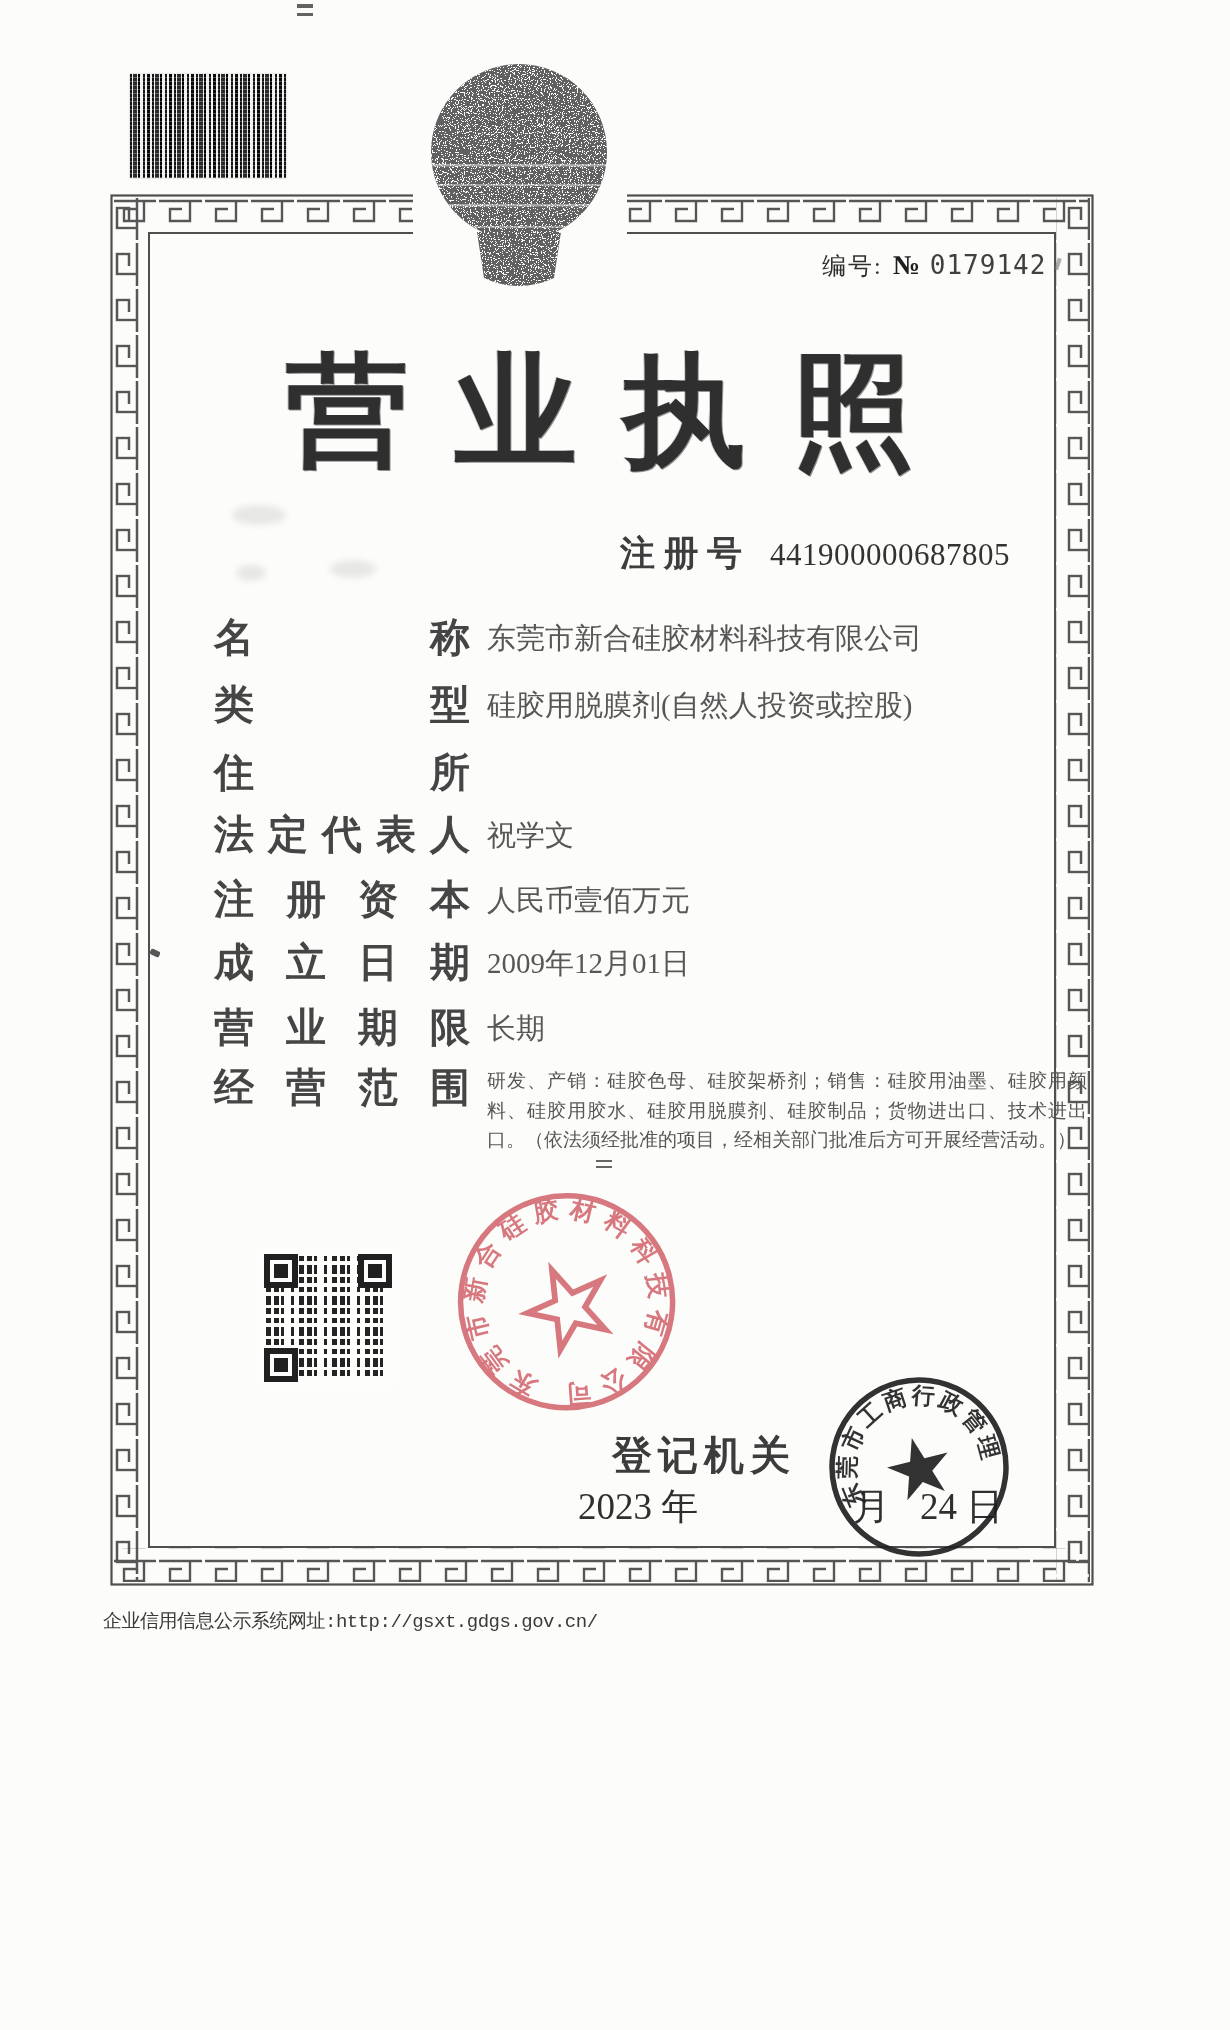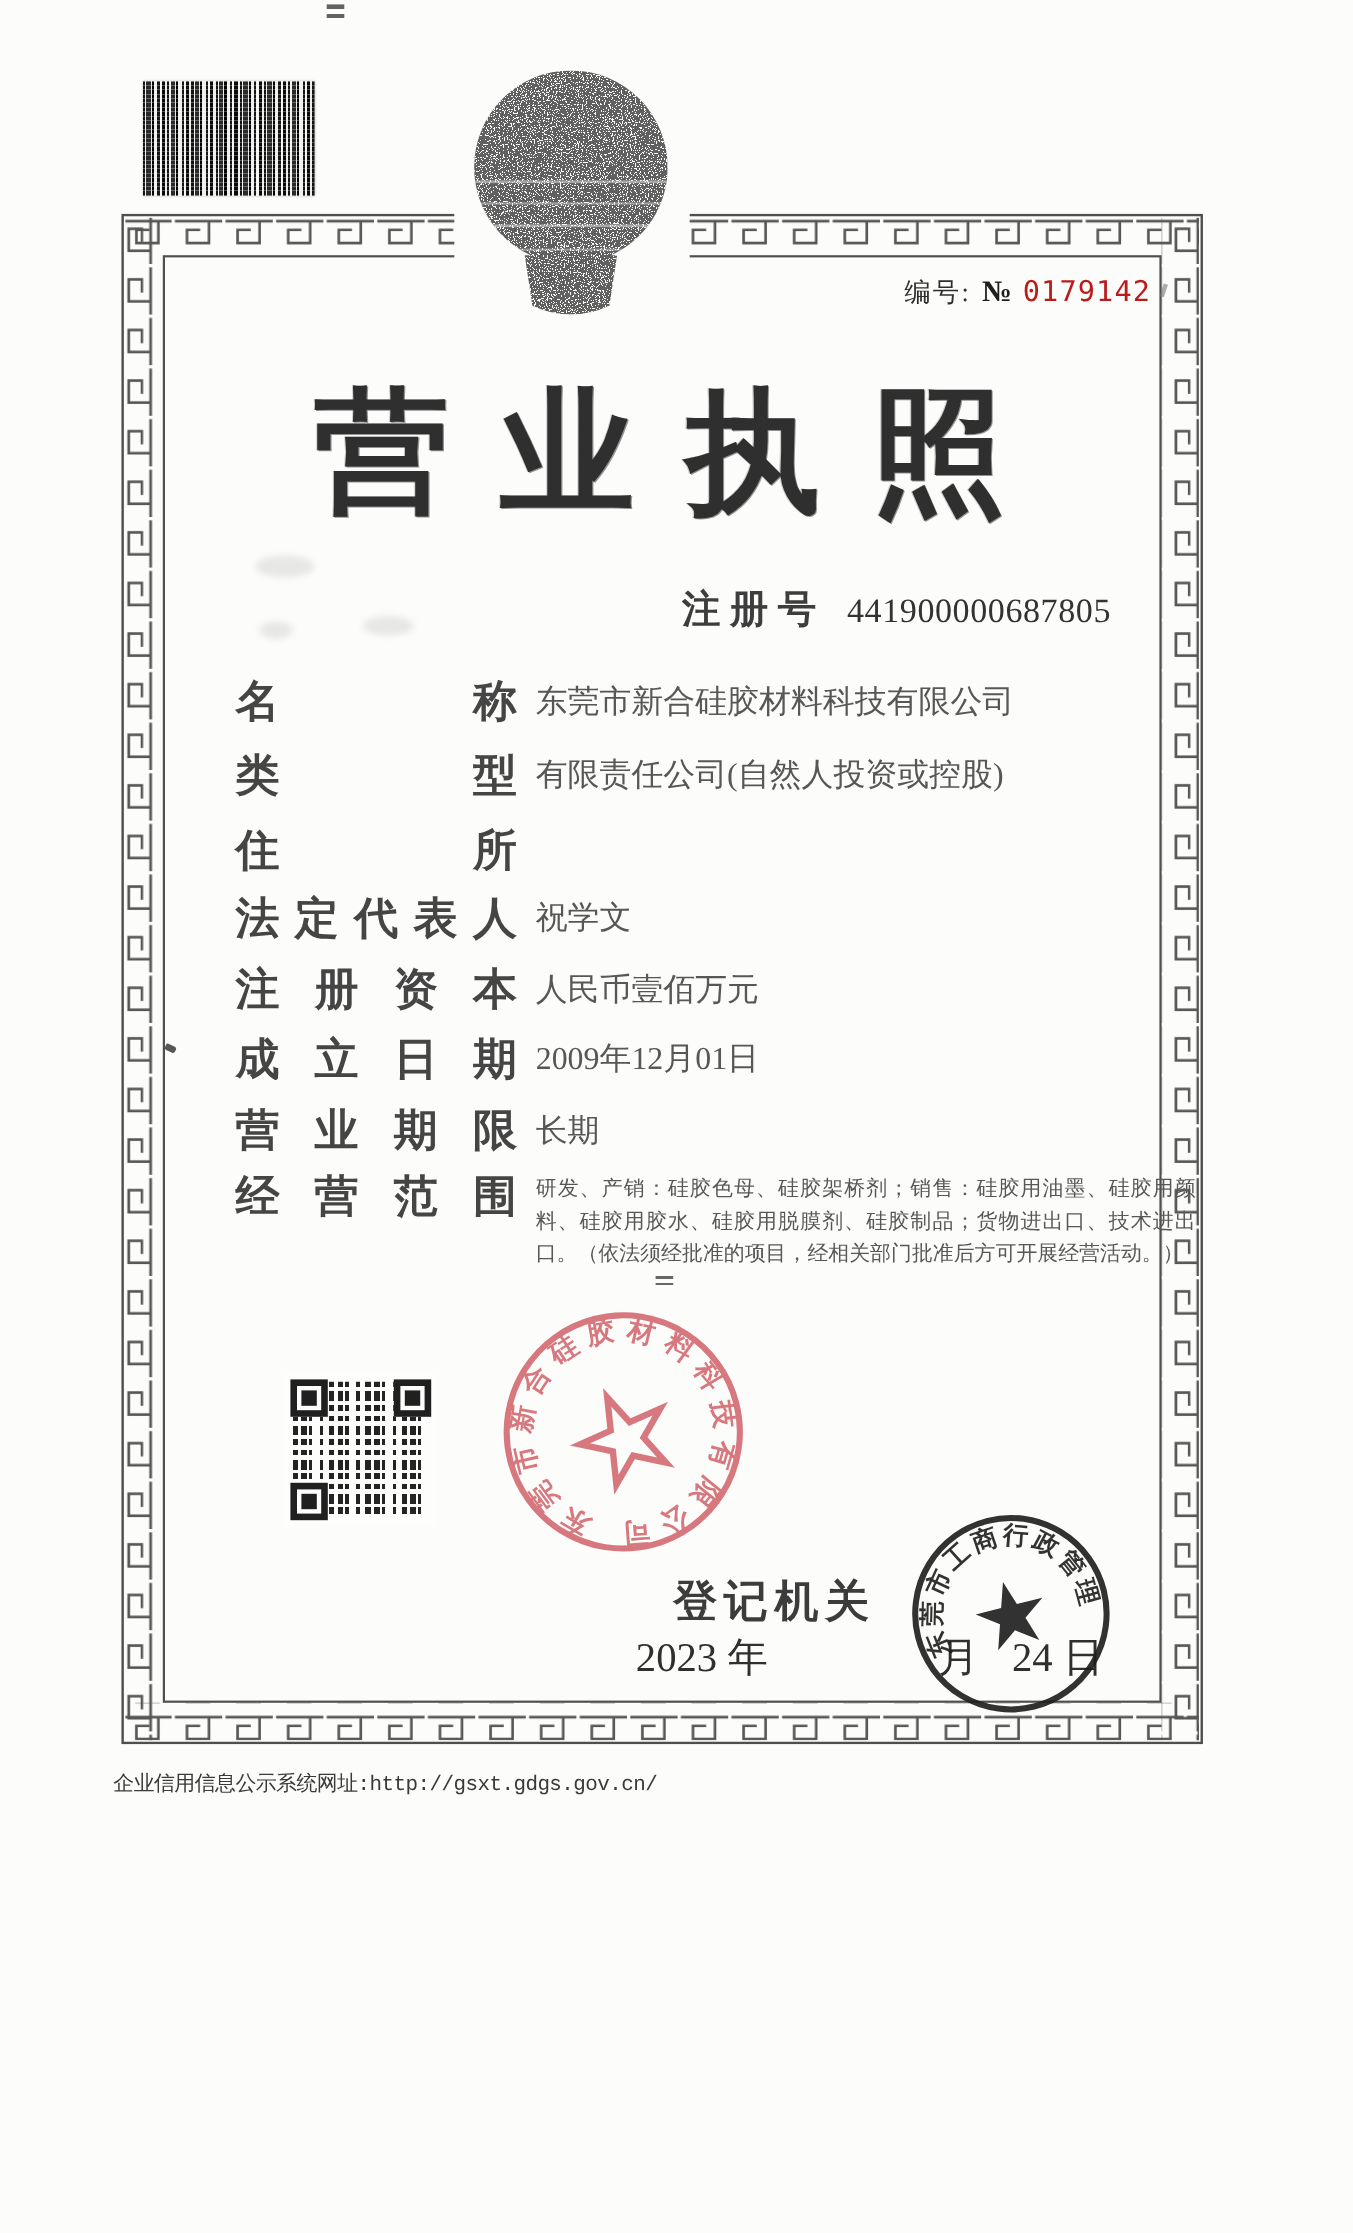--- a/index.html
+++ b/index.html
@@ -20,21 +20,21 @@
   #frame{left:110px;top:194px;}
 
   
   #emblem-back{left:413px;top:48px;width:214px;height:254px;background:#fcfcfa;}
   #emblem{left:428px;top:56px;}
 
   
   #serial{left:822px;top:250px;display:flex;align-items:baseline;gap:10px;white-space:nowrap;}
   #serial .s-label{font-size:24px;color:#2e2e2e;letter-spacing:2px;}
   #serial .s-no{font-size:27px;font-weight:700;color:#1f1f1f;}
-  #serial .s-num{font-size:26px;font-family:"DejaVu Sans Mono","Liberation Mono",monospace;color:#b91c1c;letter-spacing:1px;}
+  #serial .s-num{font-size:26px;font-family:"DejaVu Sans Mono","Liberation Mono",monospace;color:#404040;letter-spacing:1px;}
 
   
   #title{left:286px;top:336px;width:628px;height:152px;display:flex;justify-content:space-between;
     font-family:"DejaVu Sans","Liberation Sans",sans-serif;font-weight:900;font-size:122px;line-height:150px;
     color:#2f2f2f;text-shadow:1px 1px 0 rgba(60,60,60,.55), -1px 0 0 rgba(90,90,90,.3);}
 
   
   #regno{left:620px;top:530px;display:flex;align-items:baseline;white-space:nowrap;}
   #regno .r-label{display:flex;justify-content:space-between;width:122px;font-size:35px;font-weight:700;color:#3d3d3d;}
   #regno .r-num{margin-left:28px;font-size:31px;color:#333;letter-spacing:.5px;}
@@ -160,21 +160,21 @@
         <span>名</span>
         <span>称</span>
       </span>
     <span class="f-value">东莞市新合硅胶材料科技有限公司</span>
   </div>
   <div class="row" style="top:681px">
     <span class="f-label">
         <span>类</span>
         <span>型</span>
       </span>
-    <span class="f-value">有限责任公司(自然人投资或控股)</span>
+    <span class="f-value">硅胶用脱膜剂(自然人投资或控股)</span>
   </div>
   <div class="row" style="top:749px">
     <span class="f-label">
         <span>住</span>
         <span>所</span>
       </span>
   </div>
   <div class="row" style="top:811px">
     <span class="f-label">
         <span>法</span>

